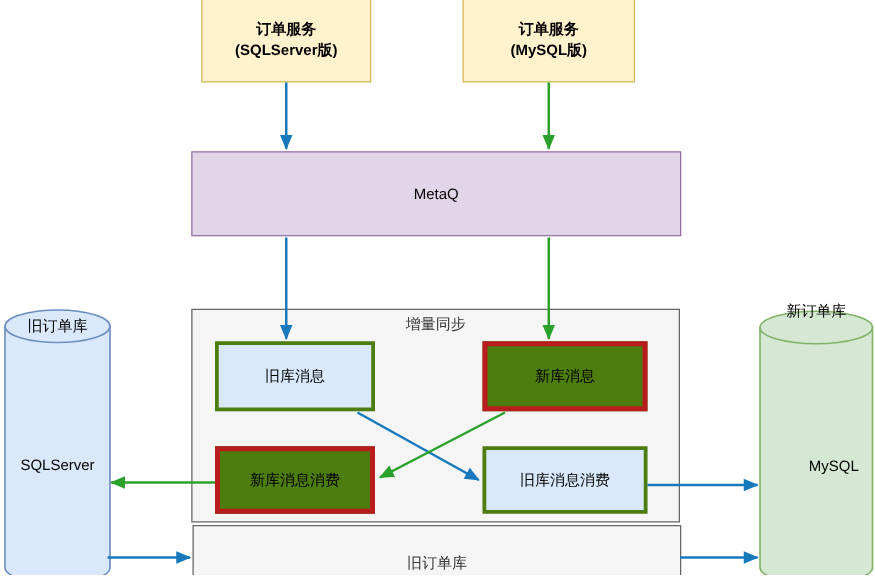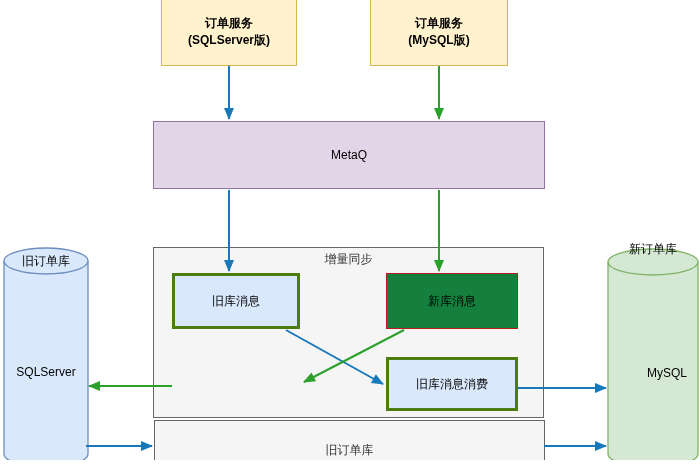--- a/index.html
+++ b/index.html
@@ -45,21 +45,21 @@
   }
   .container-incremental {
     left: 153px; top: 247px; width: 391px; height: 171px;
     align-items: flex-start;
     padding-top: 3px;
   }
   .container-full {
     left: 154px; top: 420px; width: 391px; height: 60px;
   }
   .msgbox-blue  { background: #dae8fc; border: 3px solid #4d7c0f; }
-  .msgbox-green { background: #15803d; border: 1px solid #b91c1c; }
+  .msgbox-green { background: #4d7c0f; border: 4px solid #b91c1c; }
   .box-old-msg     { left: 172px; top: 273px; width: 128px; height: 56px; }
   .box-new-msg     { left: 386px; top: 273px; width: 132px; height: 56px; }
   .box-new-consume { left: 172px; top: 357px; width: 128px; height: 54px; }
   .box-old-consume { left: 386px; top: 357px; width: 132px; height: 54px; }
   .overlay {
     position: absolute;
     left: 0; top: 0;
     width: 700px; height: 470px;
     pointer-events: none;
   }
@@ -99,20 +99,23 @@
   <div class="node container container-full">
     <span>旧订单库</span>
   </div>
 
   <div class="node msgbox-blue box-old-msg">
     <span>旧库消息</span>
   </div>
   <div class="node msgbox-green box-new-msg">
     <span>新库消息</span>
   </div>
+  <div class="node msgbox-green box-new-consume">
+    <span>新库消息消费</span>
+  </div>
   <div class="node msgbox-blue box-old-consume">
     <span>旧库消息消费</span>
   </div>
 
   <svg class="overlay" viewBox="0 0 700 470">
     <defs>
       <marker id="ah-blue" markerUnits="userSpaceOnUse" markerWidth="14" markerHeight="12" refX="12" refY="6" orient="auto">
         <path d="M1,1 L13,6 L1,11 Z" fill="#1878bc"></path>
       </marker>
       <marker id="ah-green" markerUnits="userSpaceOnUse" markerWidth="14" markerHeight="12" refX="12" refY="6" orient="auto">

